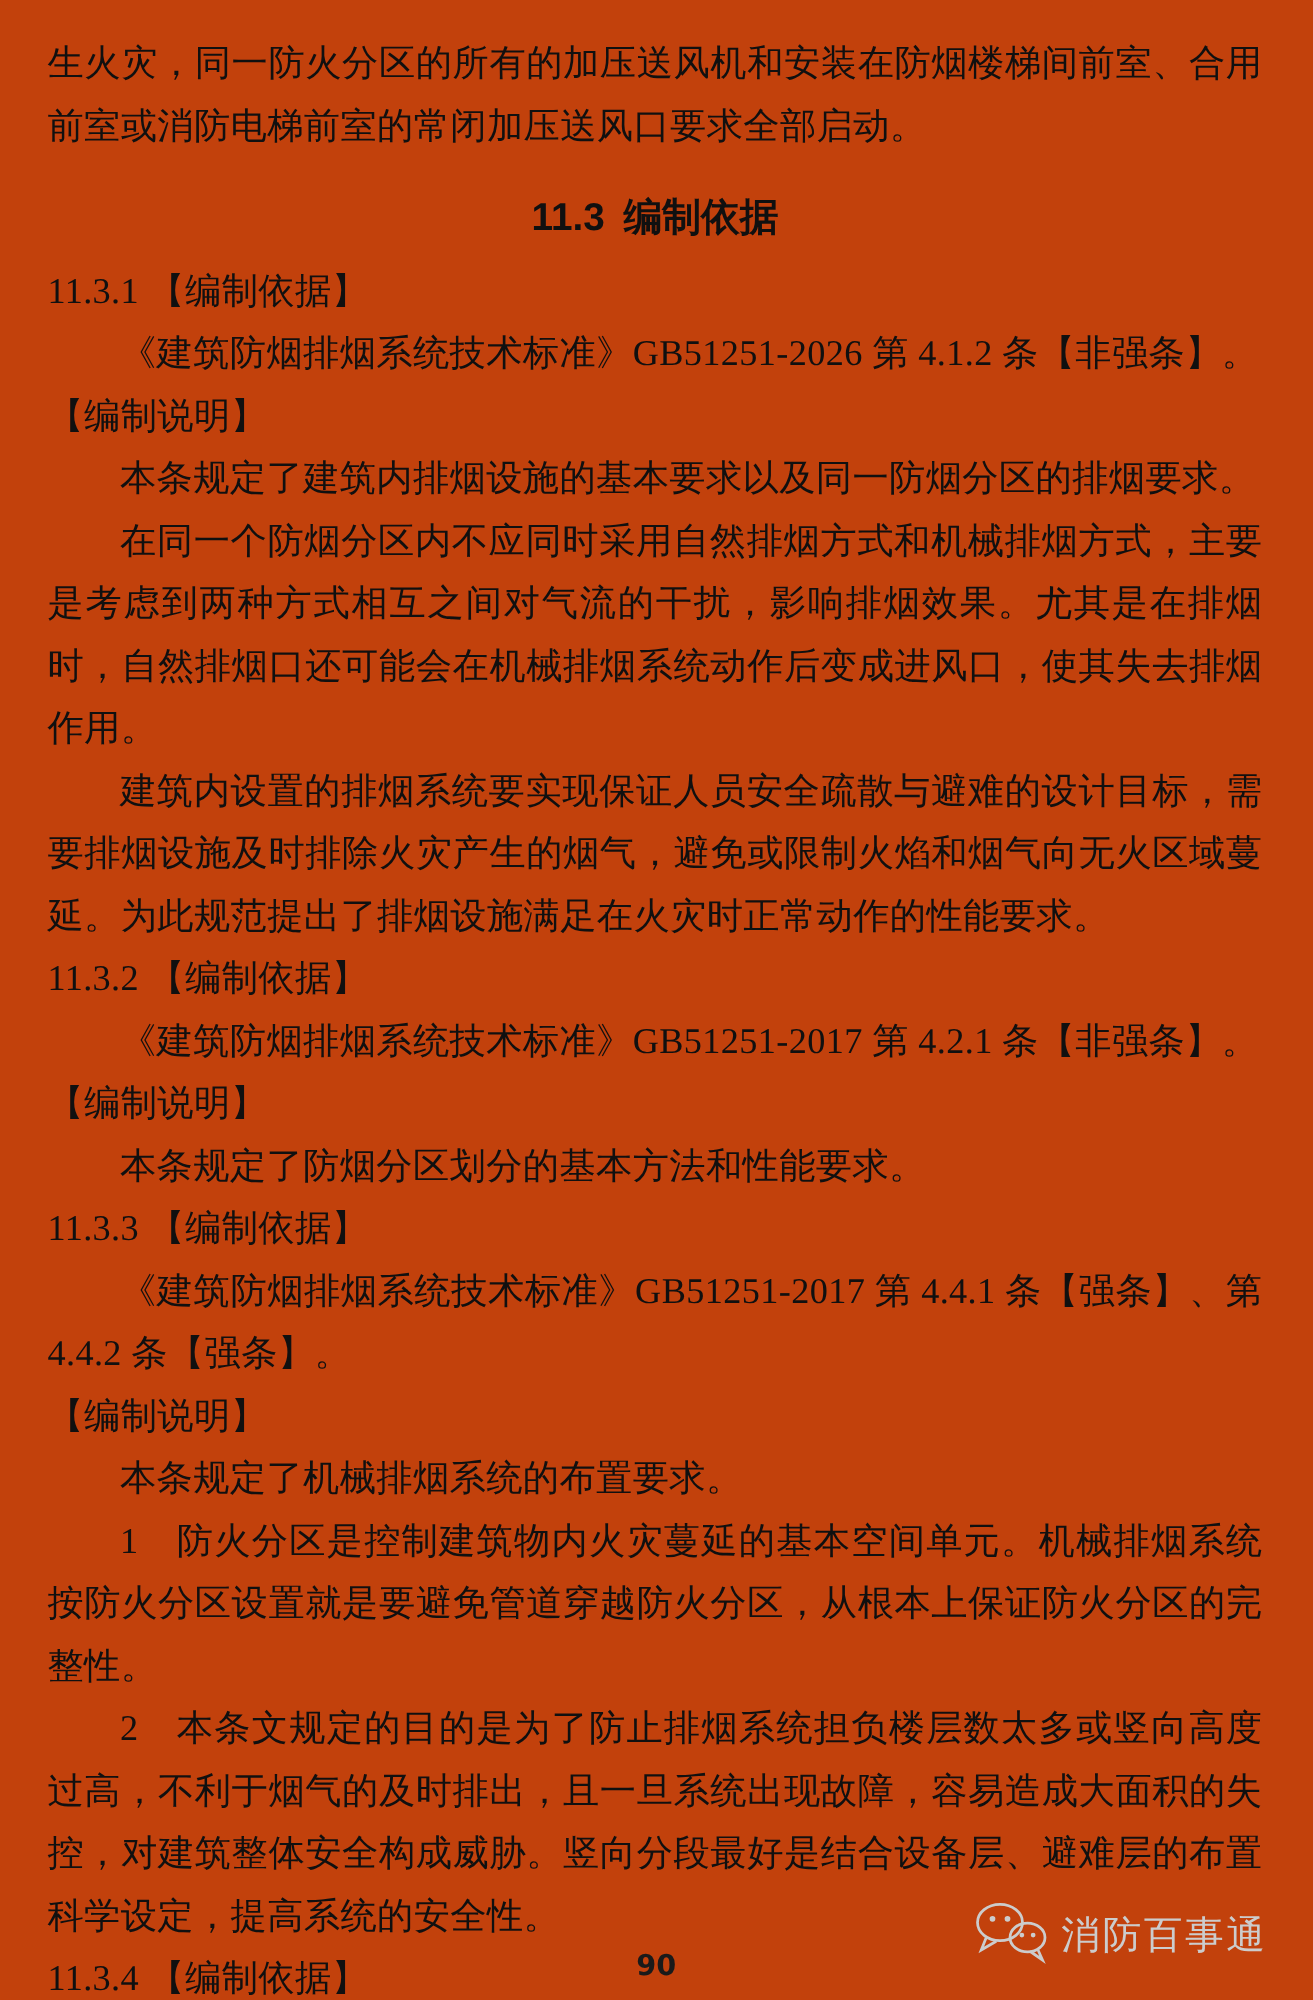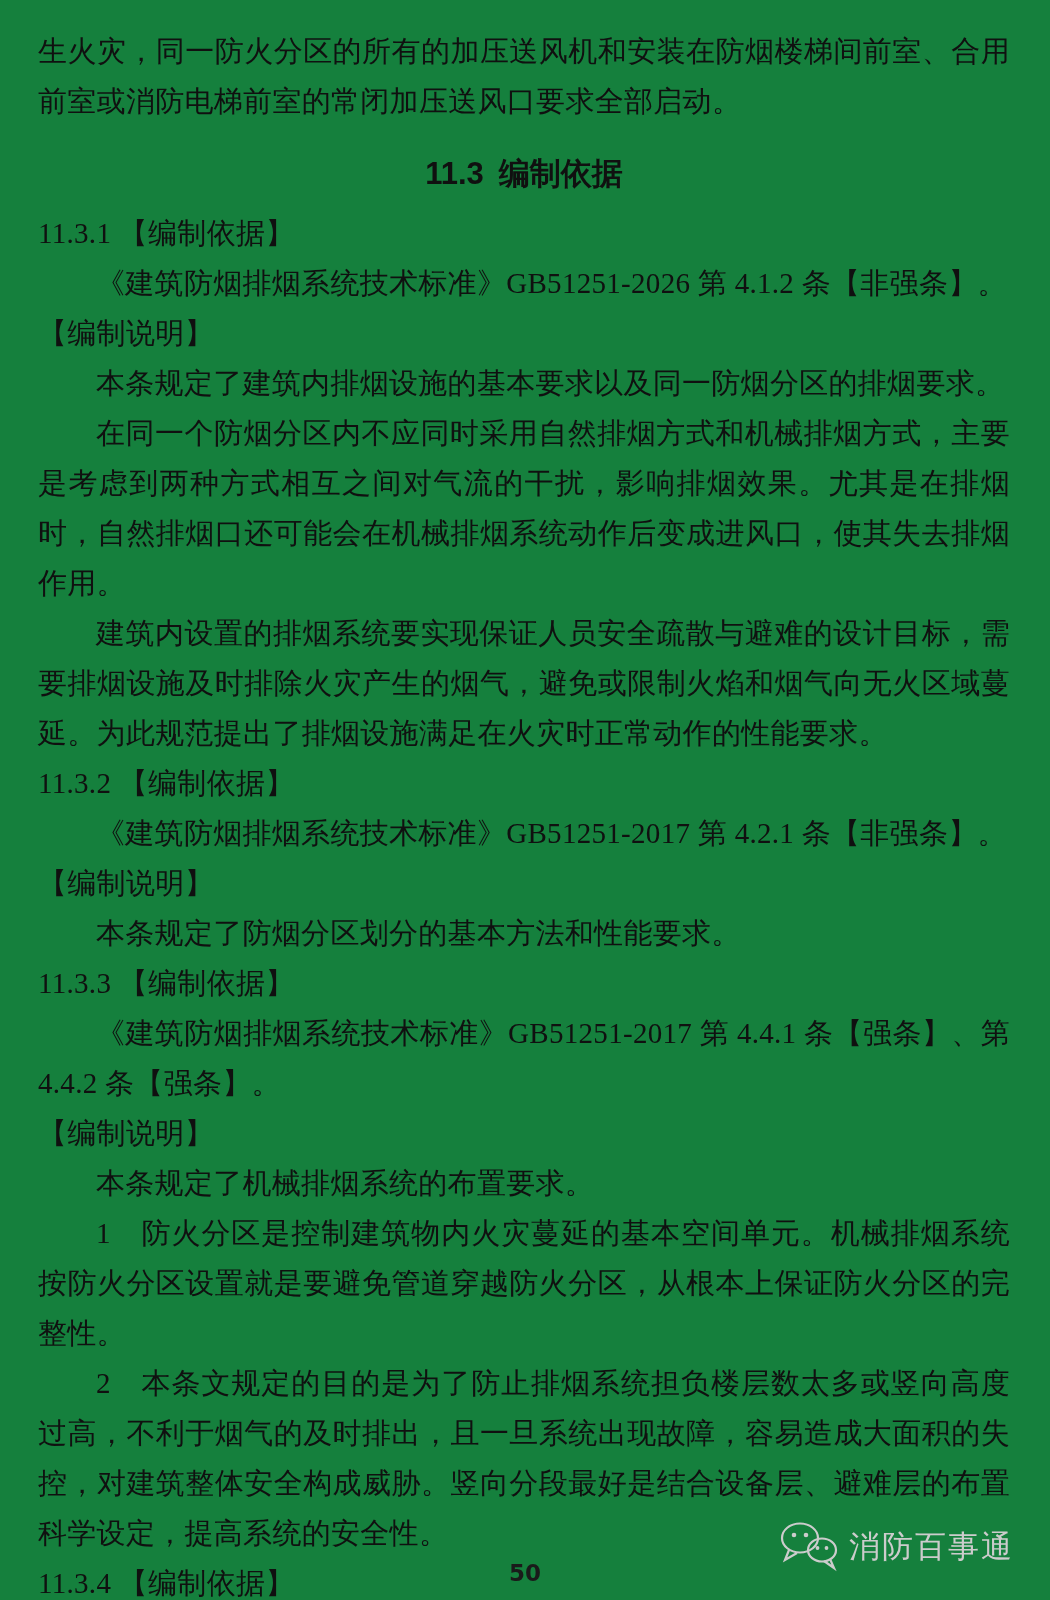--- a/index.html
+++ b/index.html
@@ -13,21 +13,21 @@
     position: relative;
     overflow: hidden;
     font-family: "Liberation Serif", "DejaVu Serif", serif;
     color: #101010;
   }
   .page {
     position: absolute;
     inset: 0;
     padding: 26px 40px 0 38px;
     box-sizing: border-box;
-    background: #15803d;
+    background: #c2410c;
   }
   .para {
     margin: 0;
     font-size: 29px;
     line-height: 50px;
     text-align: justify;
     letter-spacing: 0.3px;
   }
   .para.indent { text-indent: 2em; }
   .section-heading {
@@ -112,15 +112,15 @@
           <circle cx="17" cy="17" r="2.3"></circle>
           <circle cx="29" cy="17" r="2.3"></circle>
           <circle cx="40.5" cy="30" r="1.9"></circle>
           <circle cx="49.5" cy="30" r="1.9"></circle>
         </g>
       </svg>
     </span>
     <span class="watermark-text">消防百事通</span>
   </div>
 
-  <div class="page-number">50</div>
+  <div class="page-number">90</div>
 
 </div>
 
 </body></html>

